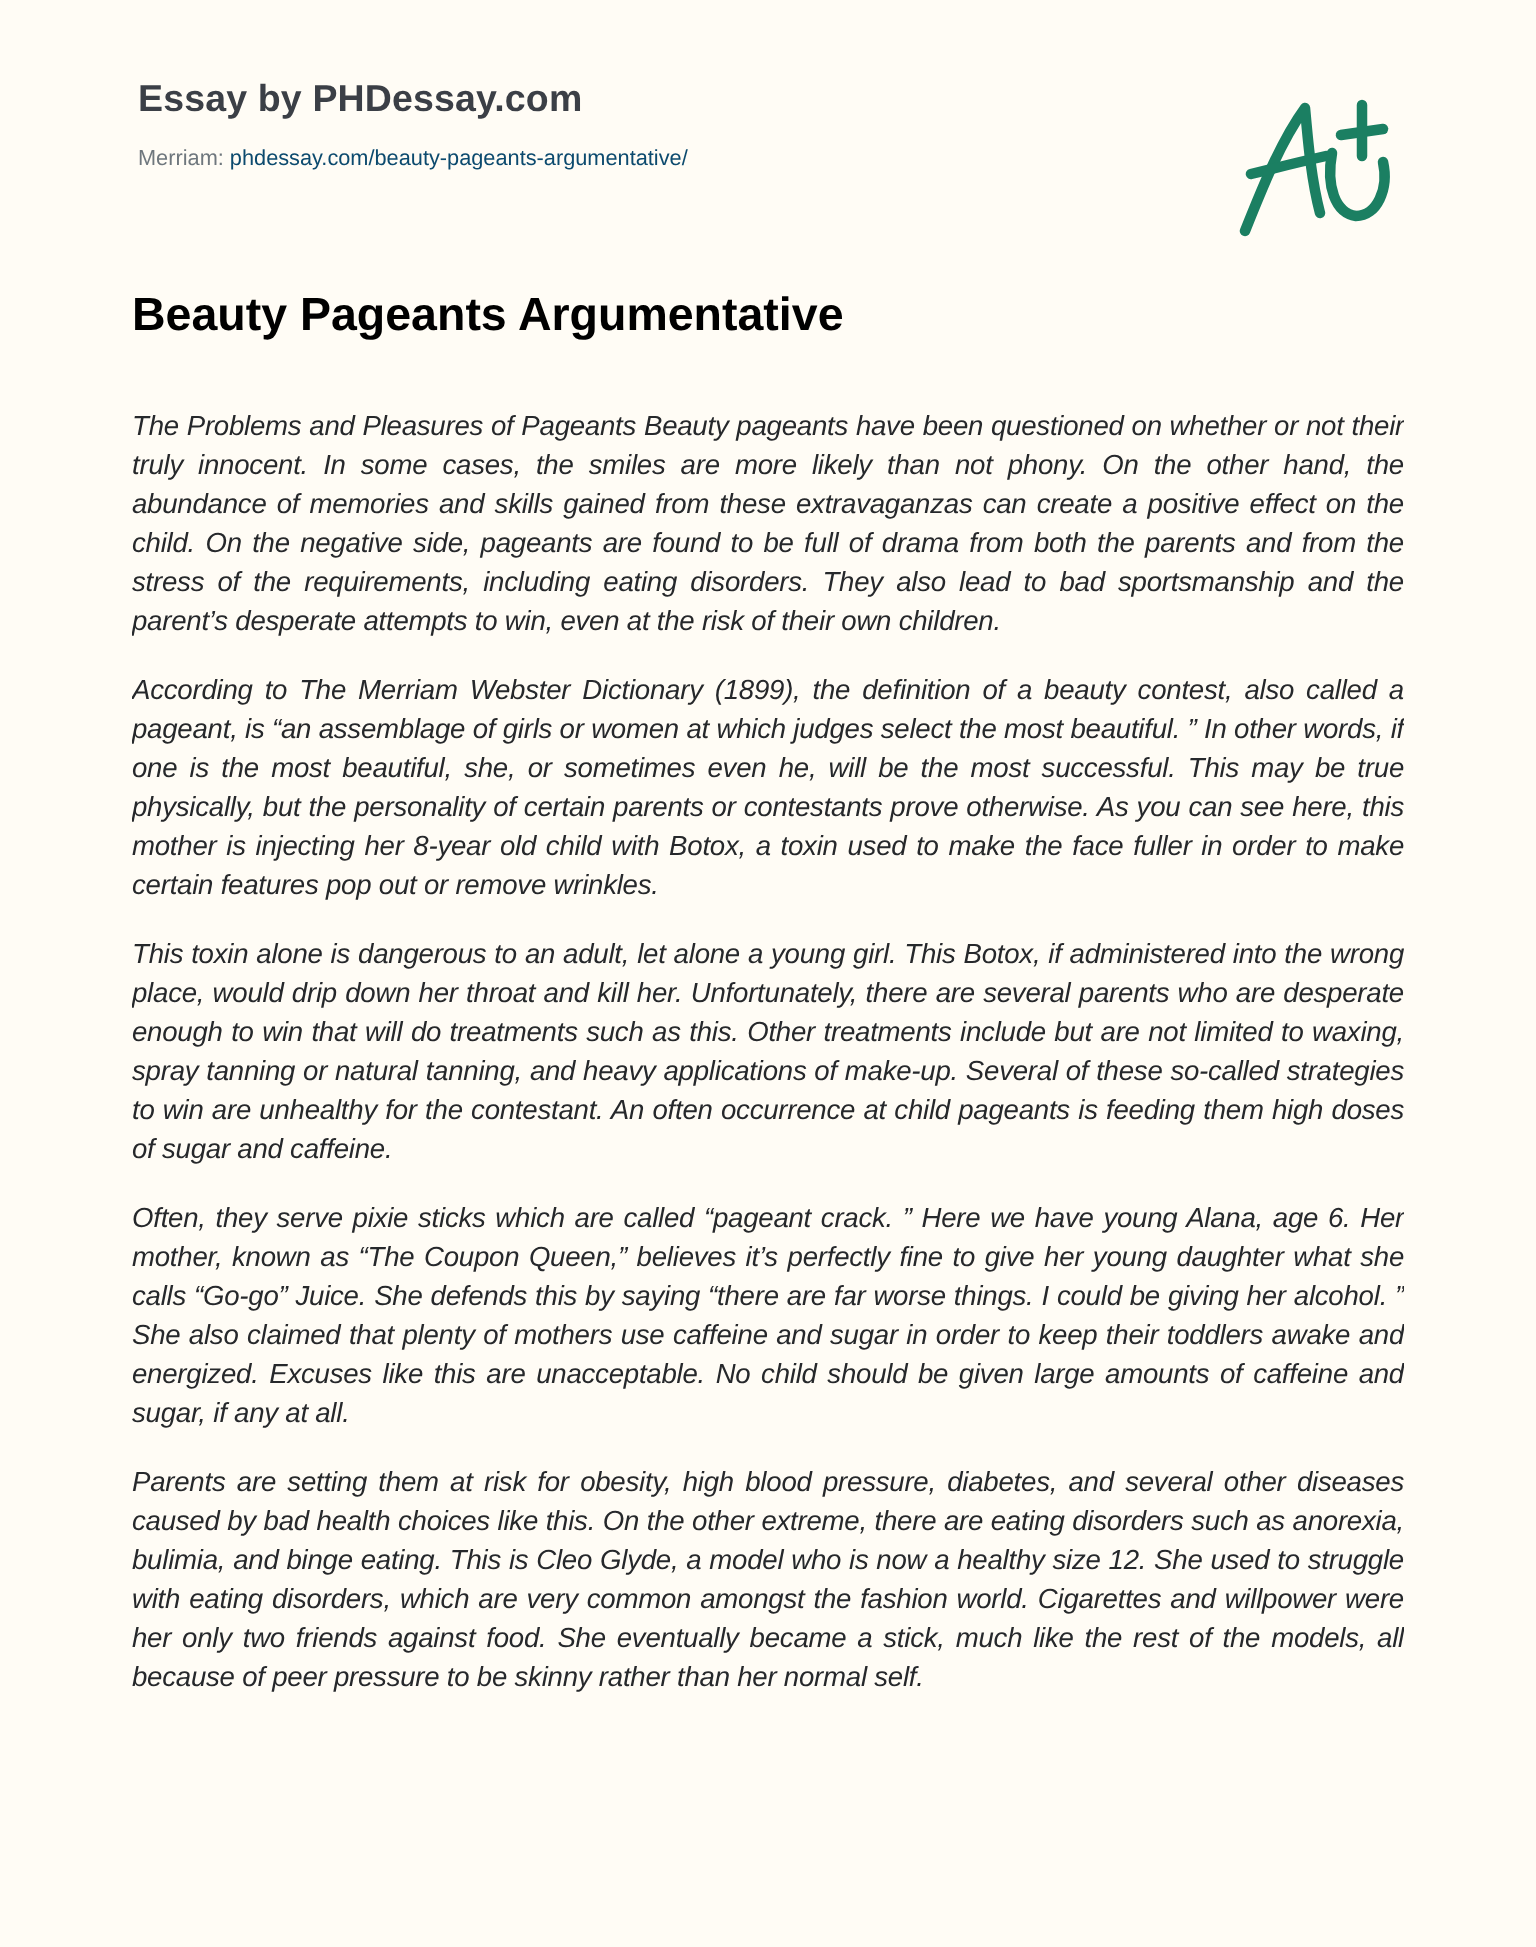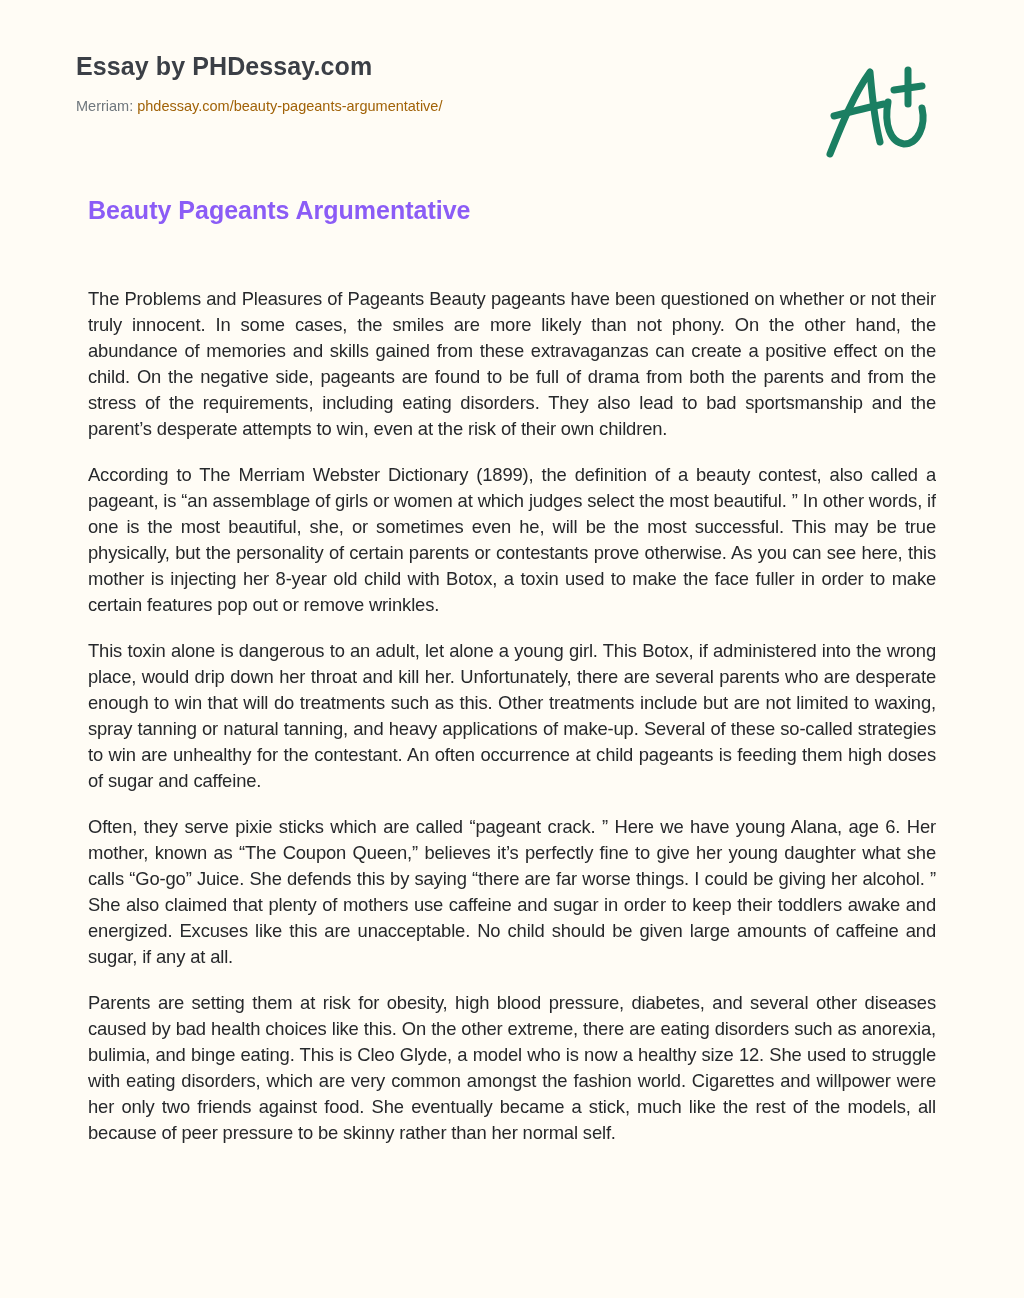--- a/index.html
+++ b/index.html
@@ -9,64 +9,65 @@
     }
     body {
       width: 1024px;
       height: 1298px;
       position: relative;
       overflow: hidden;
       font-family: "Liberation Sans", "DejaVu Sans", sans-serif;
     }
     .header {
       position: absolute;
-      left: 76px;
+      left: 92px;
       top: 50px;
     }
     .brand {
       font-size: 25px;
       font-weight: bold;
       color: #3b3f46;
       letter-spacing: 0.1px;
       line-height: 32px;
     }
     .source {
       margin-top: 14px;
       font-size: 14.5px;
       color: #6f777d;
       line-height: 20px;
     }
     .source .link {
-      color: #a16207;
+      color: #0c4a6e;
       text-decoration: none;
     }
     .logo {
       position: absolute;
       left: 822px;
       top: 64px;
       width: 110px;
       height: 100px;
     }
     .title {
       position: absolute;
       left: 88px;
       top: 190px;
       margin: 0;
-      font-size: 25px;
+      font-size: 31px;
       font-weight: bold;
-      color: #8b5cf6;
+      color: #000000;
       line-height: 40px;
     }
     .content {
       position: absolute;
       left: 88px;
-      top: 286px;
+      top: 271px;
       width: 848px;
       height: 979px;
       overflow: hidden;
+      font-style: italic;
     }
     .content p {
       margin: 0 0 20px 0;
       font-size: 18.4px;
       line-height: 26px;
       color: #26282b;
       text-align: justify;
       letter-spacing: -0.15px;
     }
   </style>

